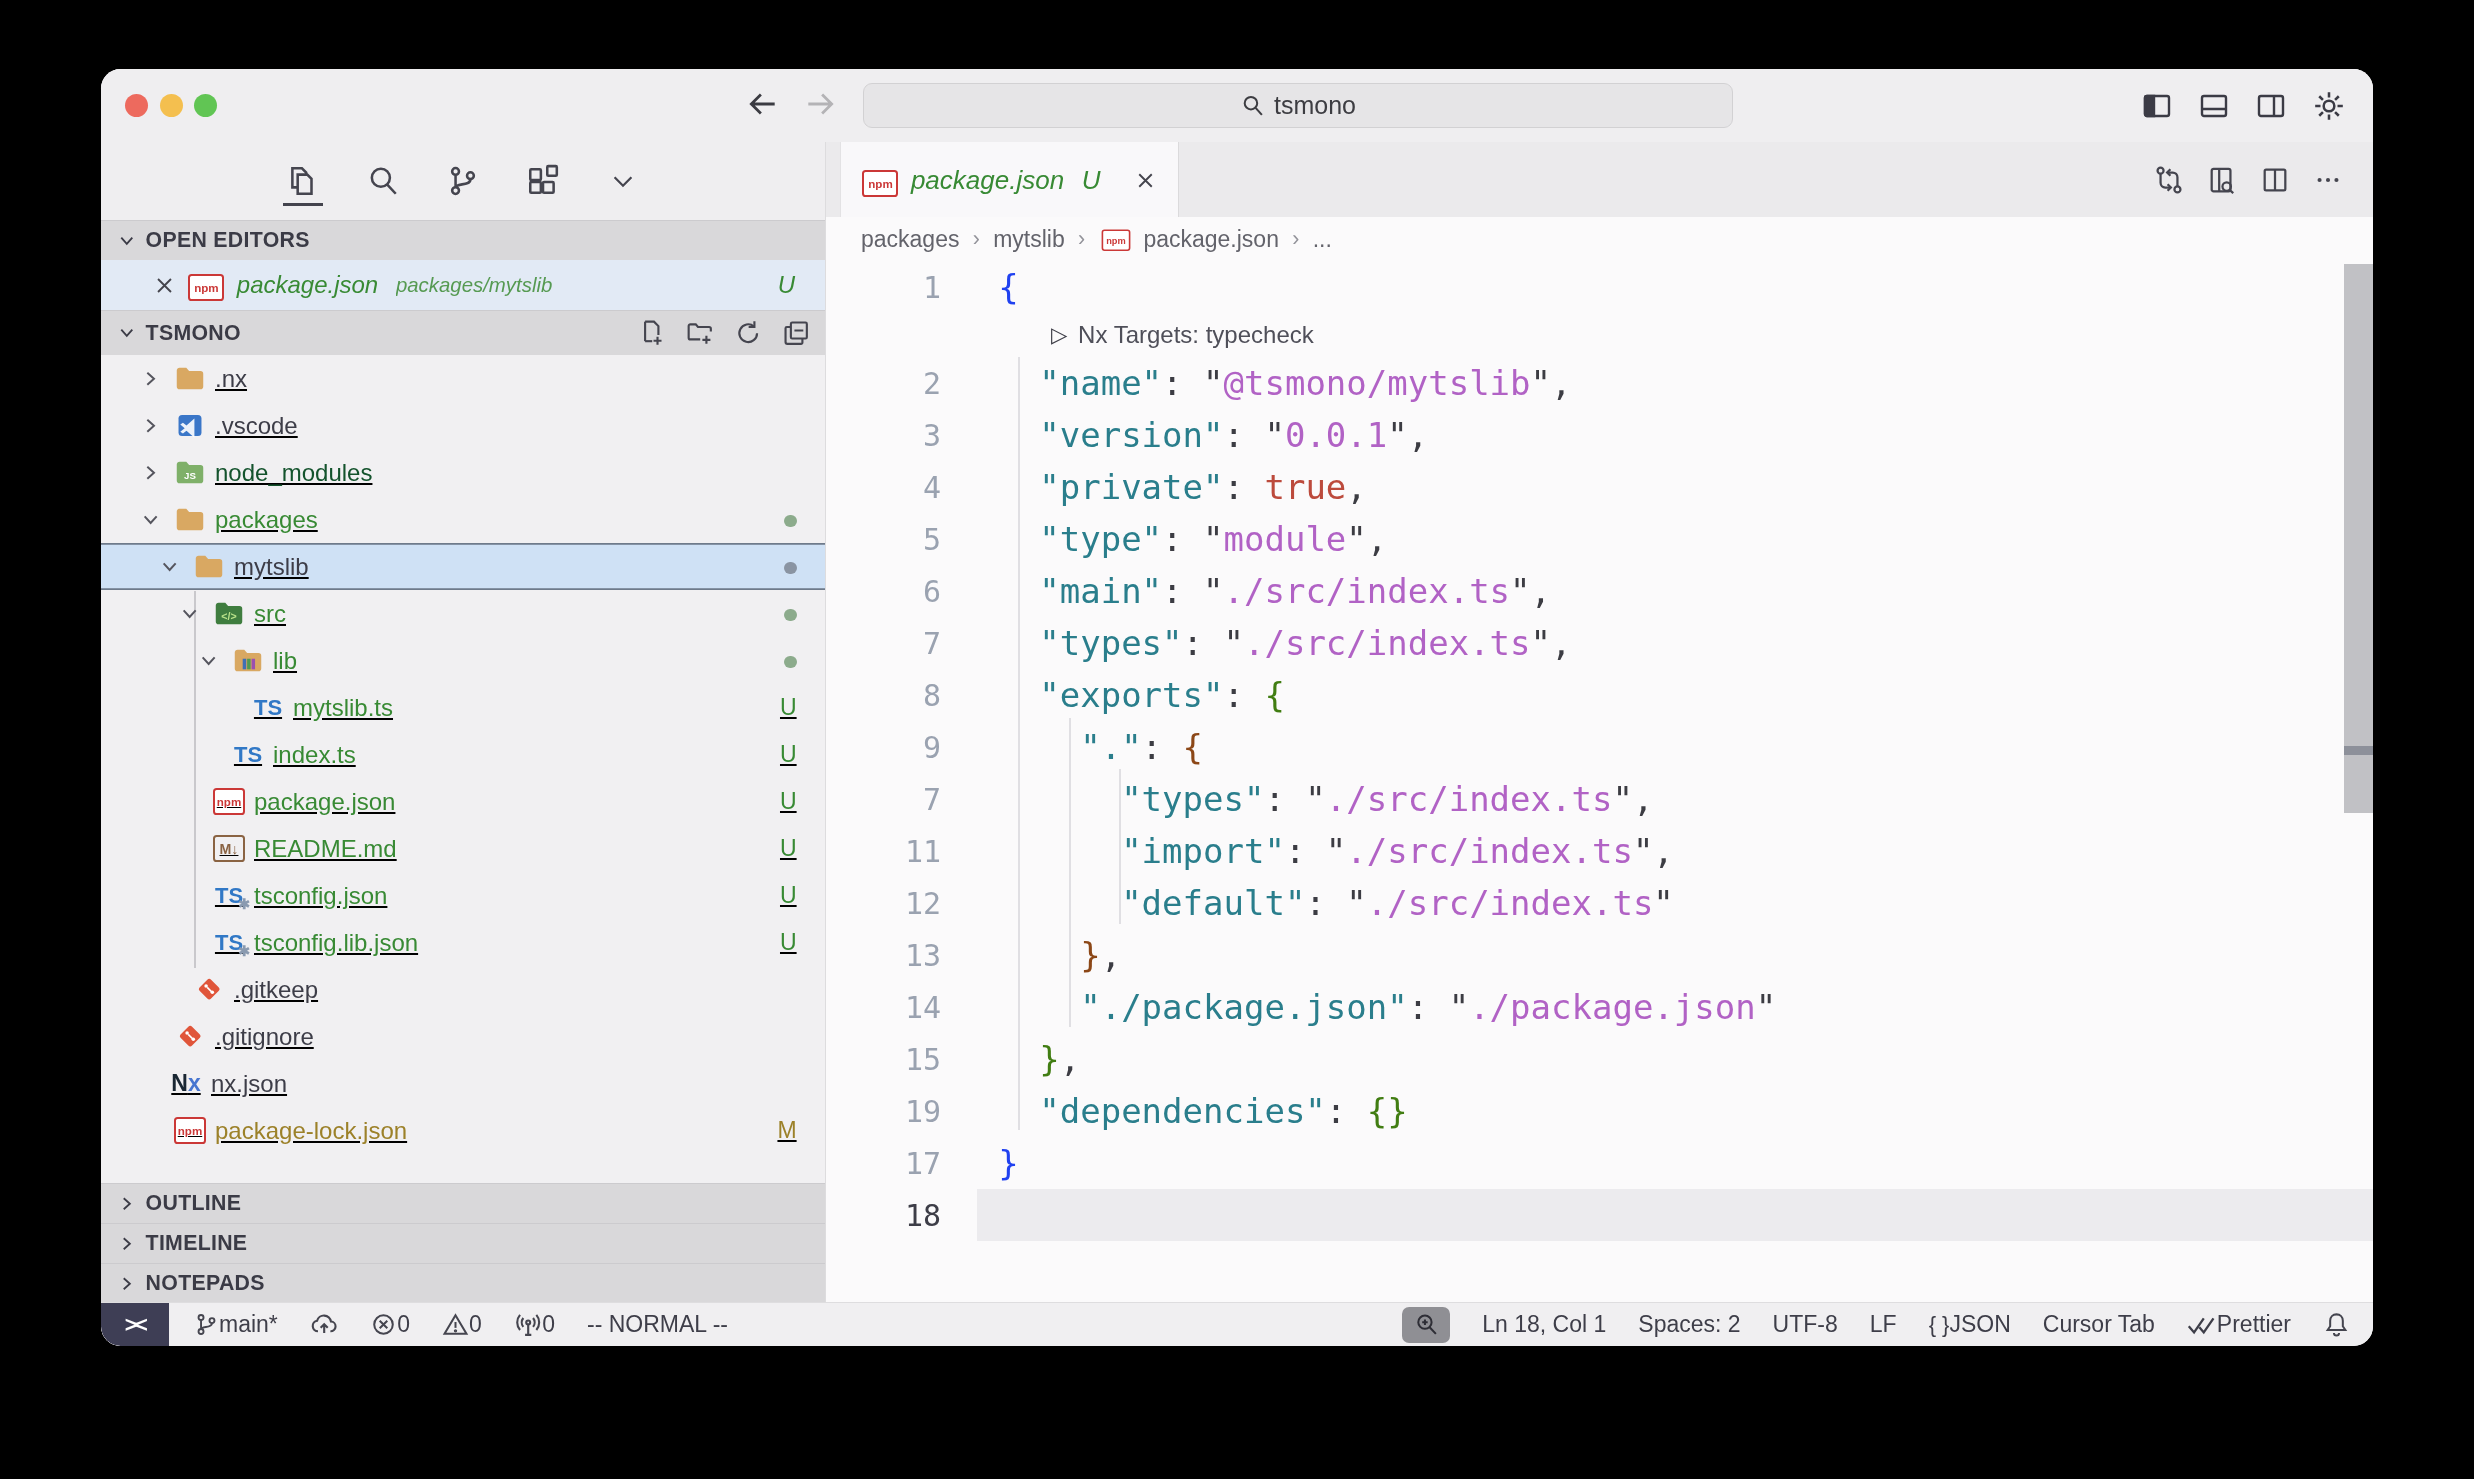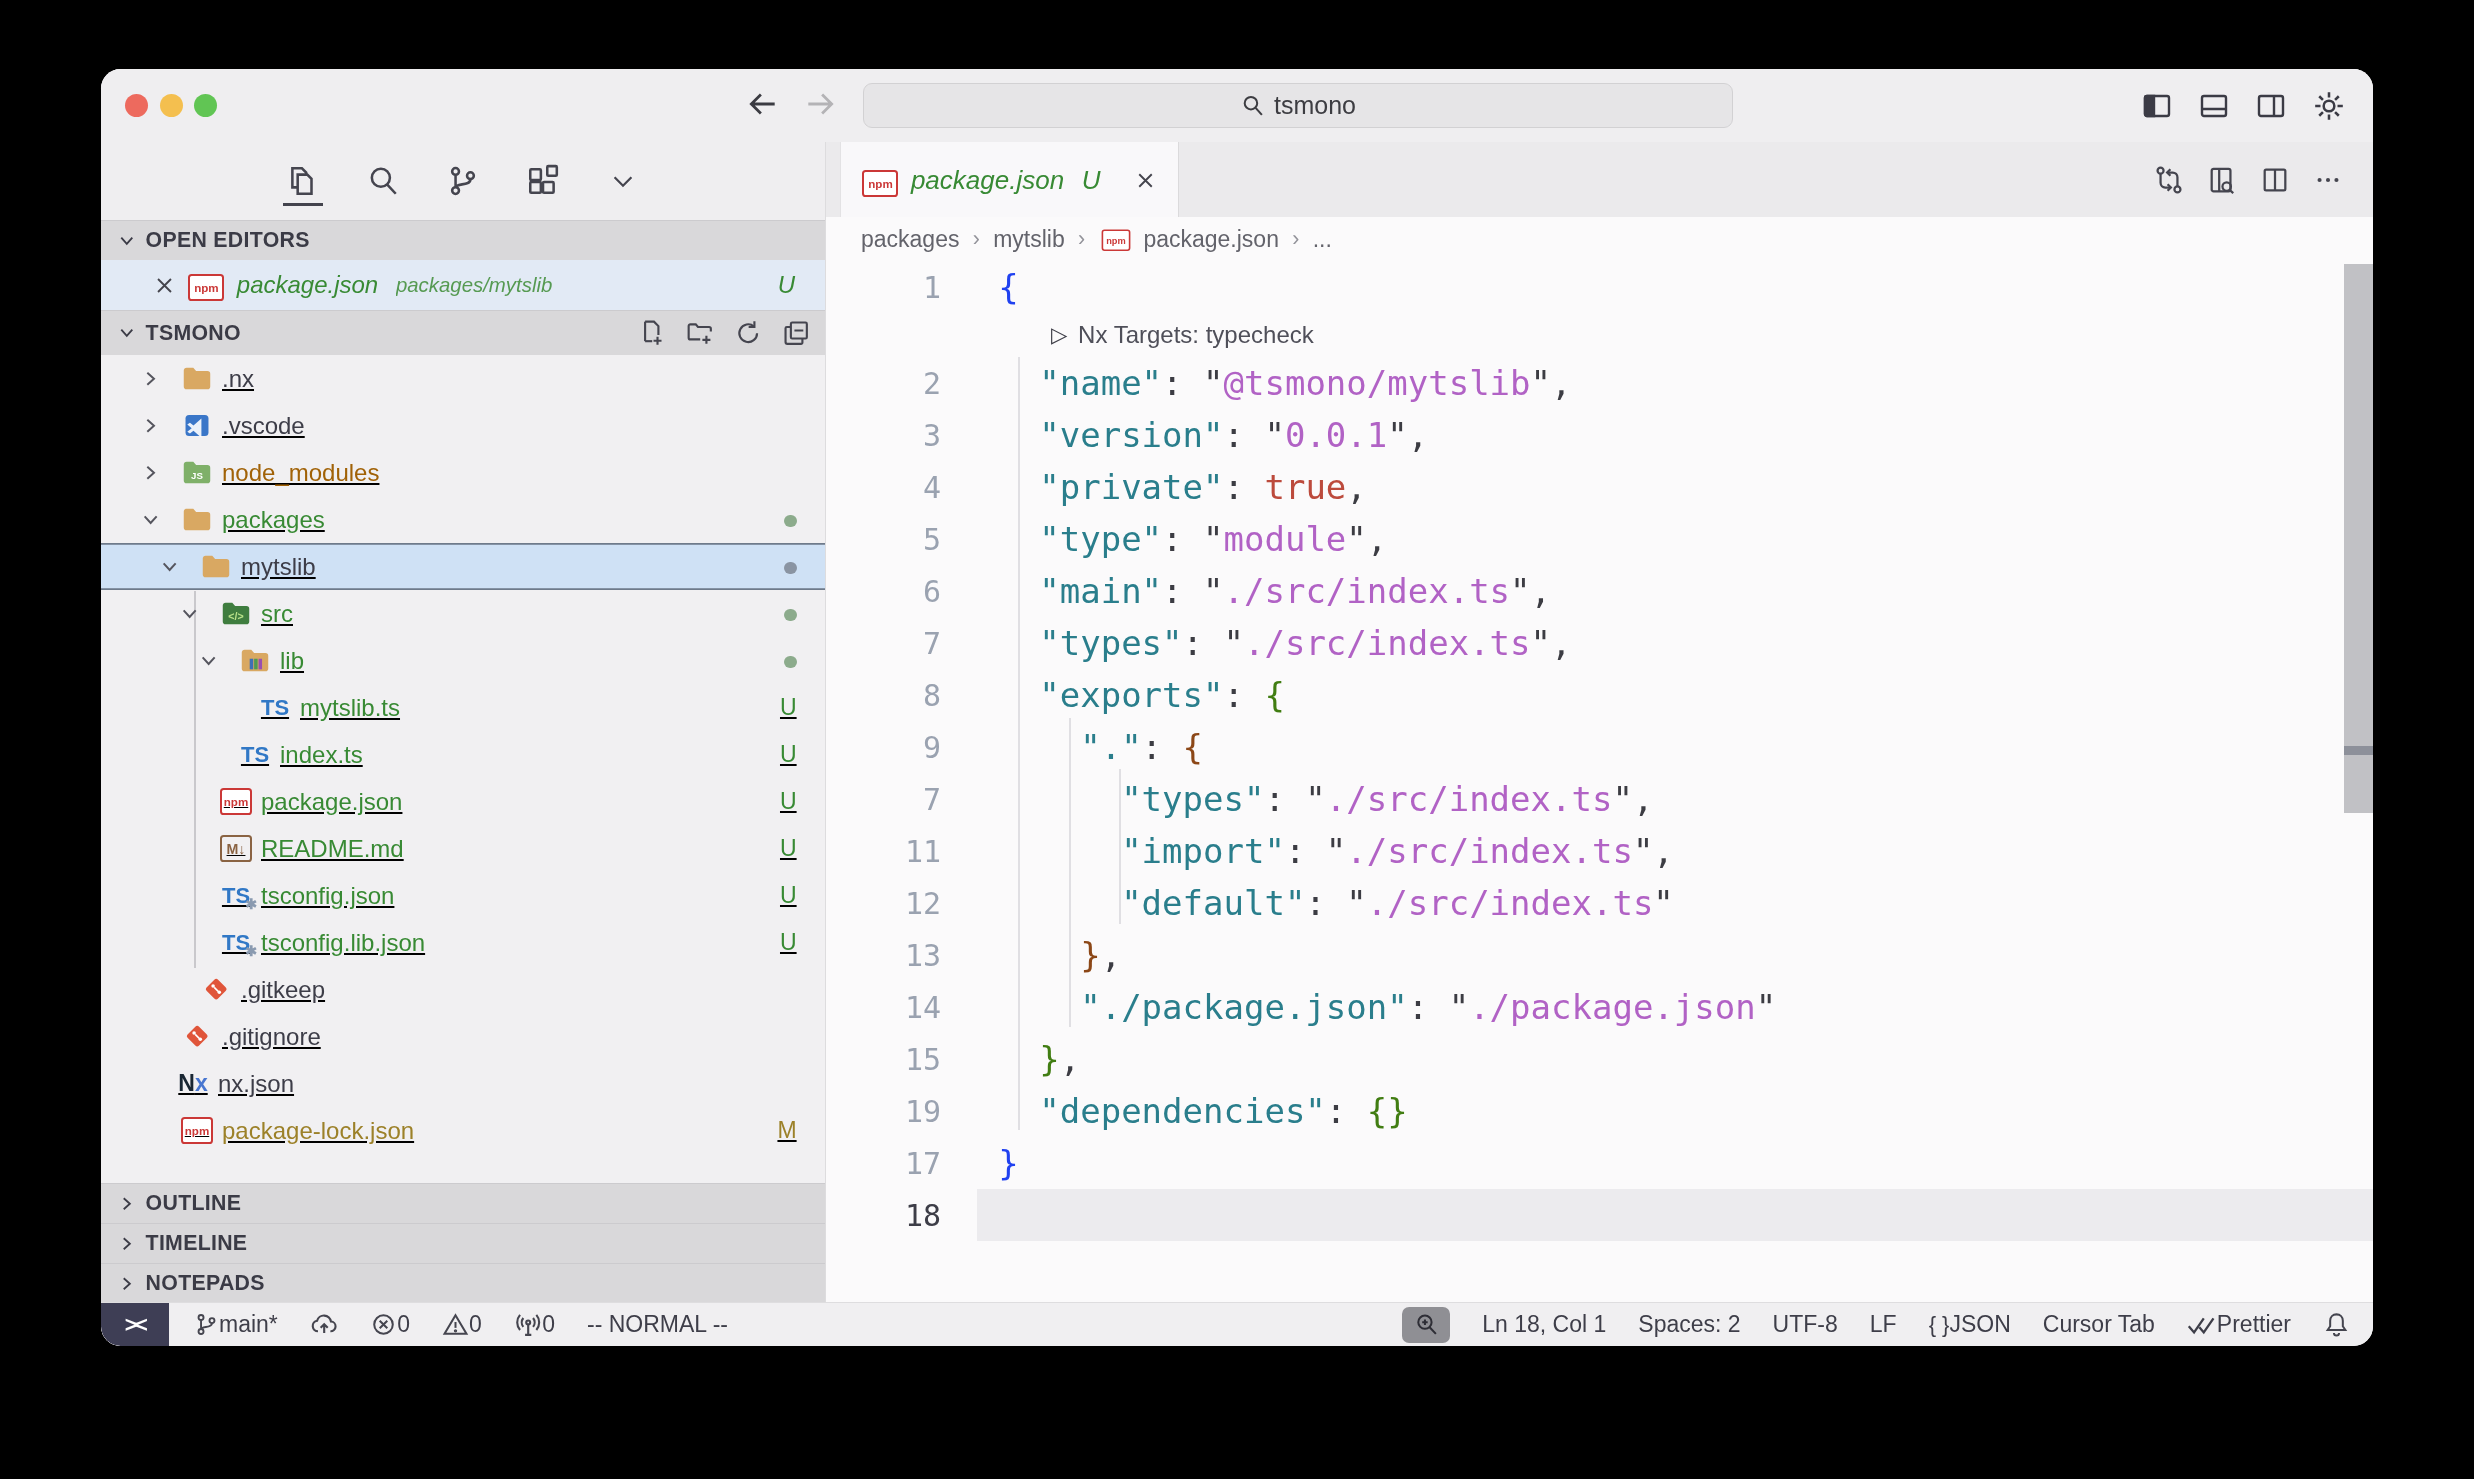--- a/index.html
+++ b/index.html
@@ -26,25 +26,25 @@
   .band-actions{position:absolute;right:14.2px;top:0;bottom:0;display:flex;align-items:center;gap:19.6px;}
   .oe-row{height:50px;background:#e2eaf5;display:flex;align-items:center;padding-left:52px;gap:12.4px;flex:none;font-size:24px;}
   .oe-title{font-style:italic;color:#388a34;}
   .oe-desc{font-style:italic;color:#569a52;font-size:20.4px;margin-left:5.3px;white-space:nowrap;overflow:hidden;}
   .oe-badge{margin-left:auto;margin-right:30px;color:#388a34;font-style:italic;font-size:24px;}
   .tree{height:801px;flex:none;position:relative;overflow:hidden;text-decoration:underline;}
   .tree-guide{position:absolute;left:93px;top:236px;height:377px;width:1.8px;background:#c9c8cc;}
   .row{height:47px;display:flex;align-items:center;font-size:24px;cursor:pointer;position:relative;}
   .row.selected{background:#cfe1f5;box-shadow:inset 0 1.8px 0 #6e7a8a, inset 0 -1.8px 0 #6e7a8a;}
   .row .chevslot{width:27px;flex:none;display:flex;justify-content:center;color:#55555e;}
-  .row .iconslot{width:32px;height:32px;flex:none;margin:0 9px 0 17px;display:flex;align-items:center;justify-content:center;}
+  .row .iconslot{width:32px;height:32px;flex:none;margin:0 9px 0 10px;display:flex;align-items:center;justify-content:center;}
   .row .badge{margin-left:auto;margin-right:28.4px;font-size:23px;flex:none;}
   .dotbadge{width:12.4px;height:12.4px;border-radius:50%;display:inline-block;}
   .spacer{flex:1;}
-  .t-green{color:#388a34;}.t-dark{color:#3d3d48;}.t-gray{color:#a16207;}.t-mod{color:#9c8129;}
+  .t-green{color:#388a34;}.t-dark{color:#3d3d48;}.t-gray{color:#14532d;}.t-mod{color:#9c8129;}
   
   .editor{flex:1;position:relative;background:#fbfafb;}
   .tabbar{position:absolute;top:0;left:0;right:0;height:75px;background:#ebeaec;border-bottom:0.9px solid #e2e1e3;}
   .tab{position:absolute;left:14.2px;top:0;width:316px;height:76px;background:#f9f8fa;border-right:0.9px solid #dbdadc;border-left:0.9px solid #e3e2e4;display:flex;align-items:center;padding-left:21.3px;gap:12.4px;font-size:26px;}
   .tab-title{font-style:italic;color:#388a34;}
   .tab-badge{font-style:italic;color:#388a34;margin-left:5.3px;}
   .tab-close{margin-left:19.6px;color:#45454d;font-size:27px;display:flex;}
   .ed-actions{position:absolute;right:30px;top:0;height:75px;display:flex;align-items:center;gap:23px;}
   .crumbbar{position:absolute;top:75px;left:0;right:0;height:44px;display:flex;align-items:center;padding-left:35px;gap:13.3px;font-size:23px;color:#63636b;background:#fbfafb;}
   .crumb{display:flex;align-items:center;gap:9px;cursor:pointer;}

